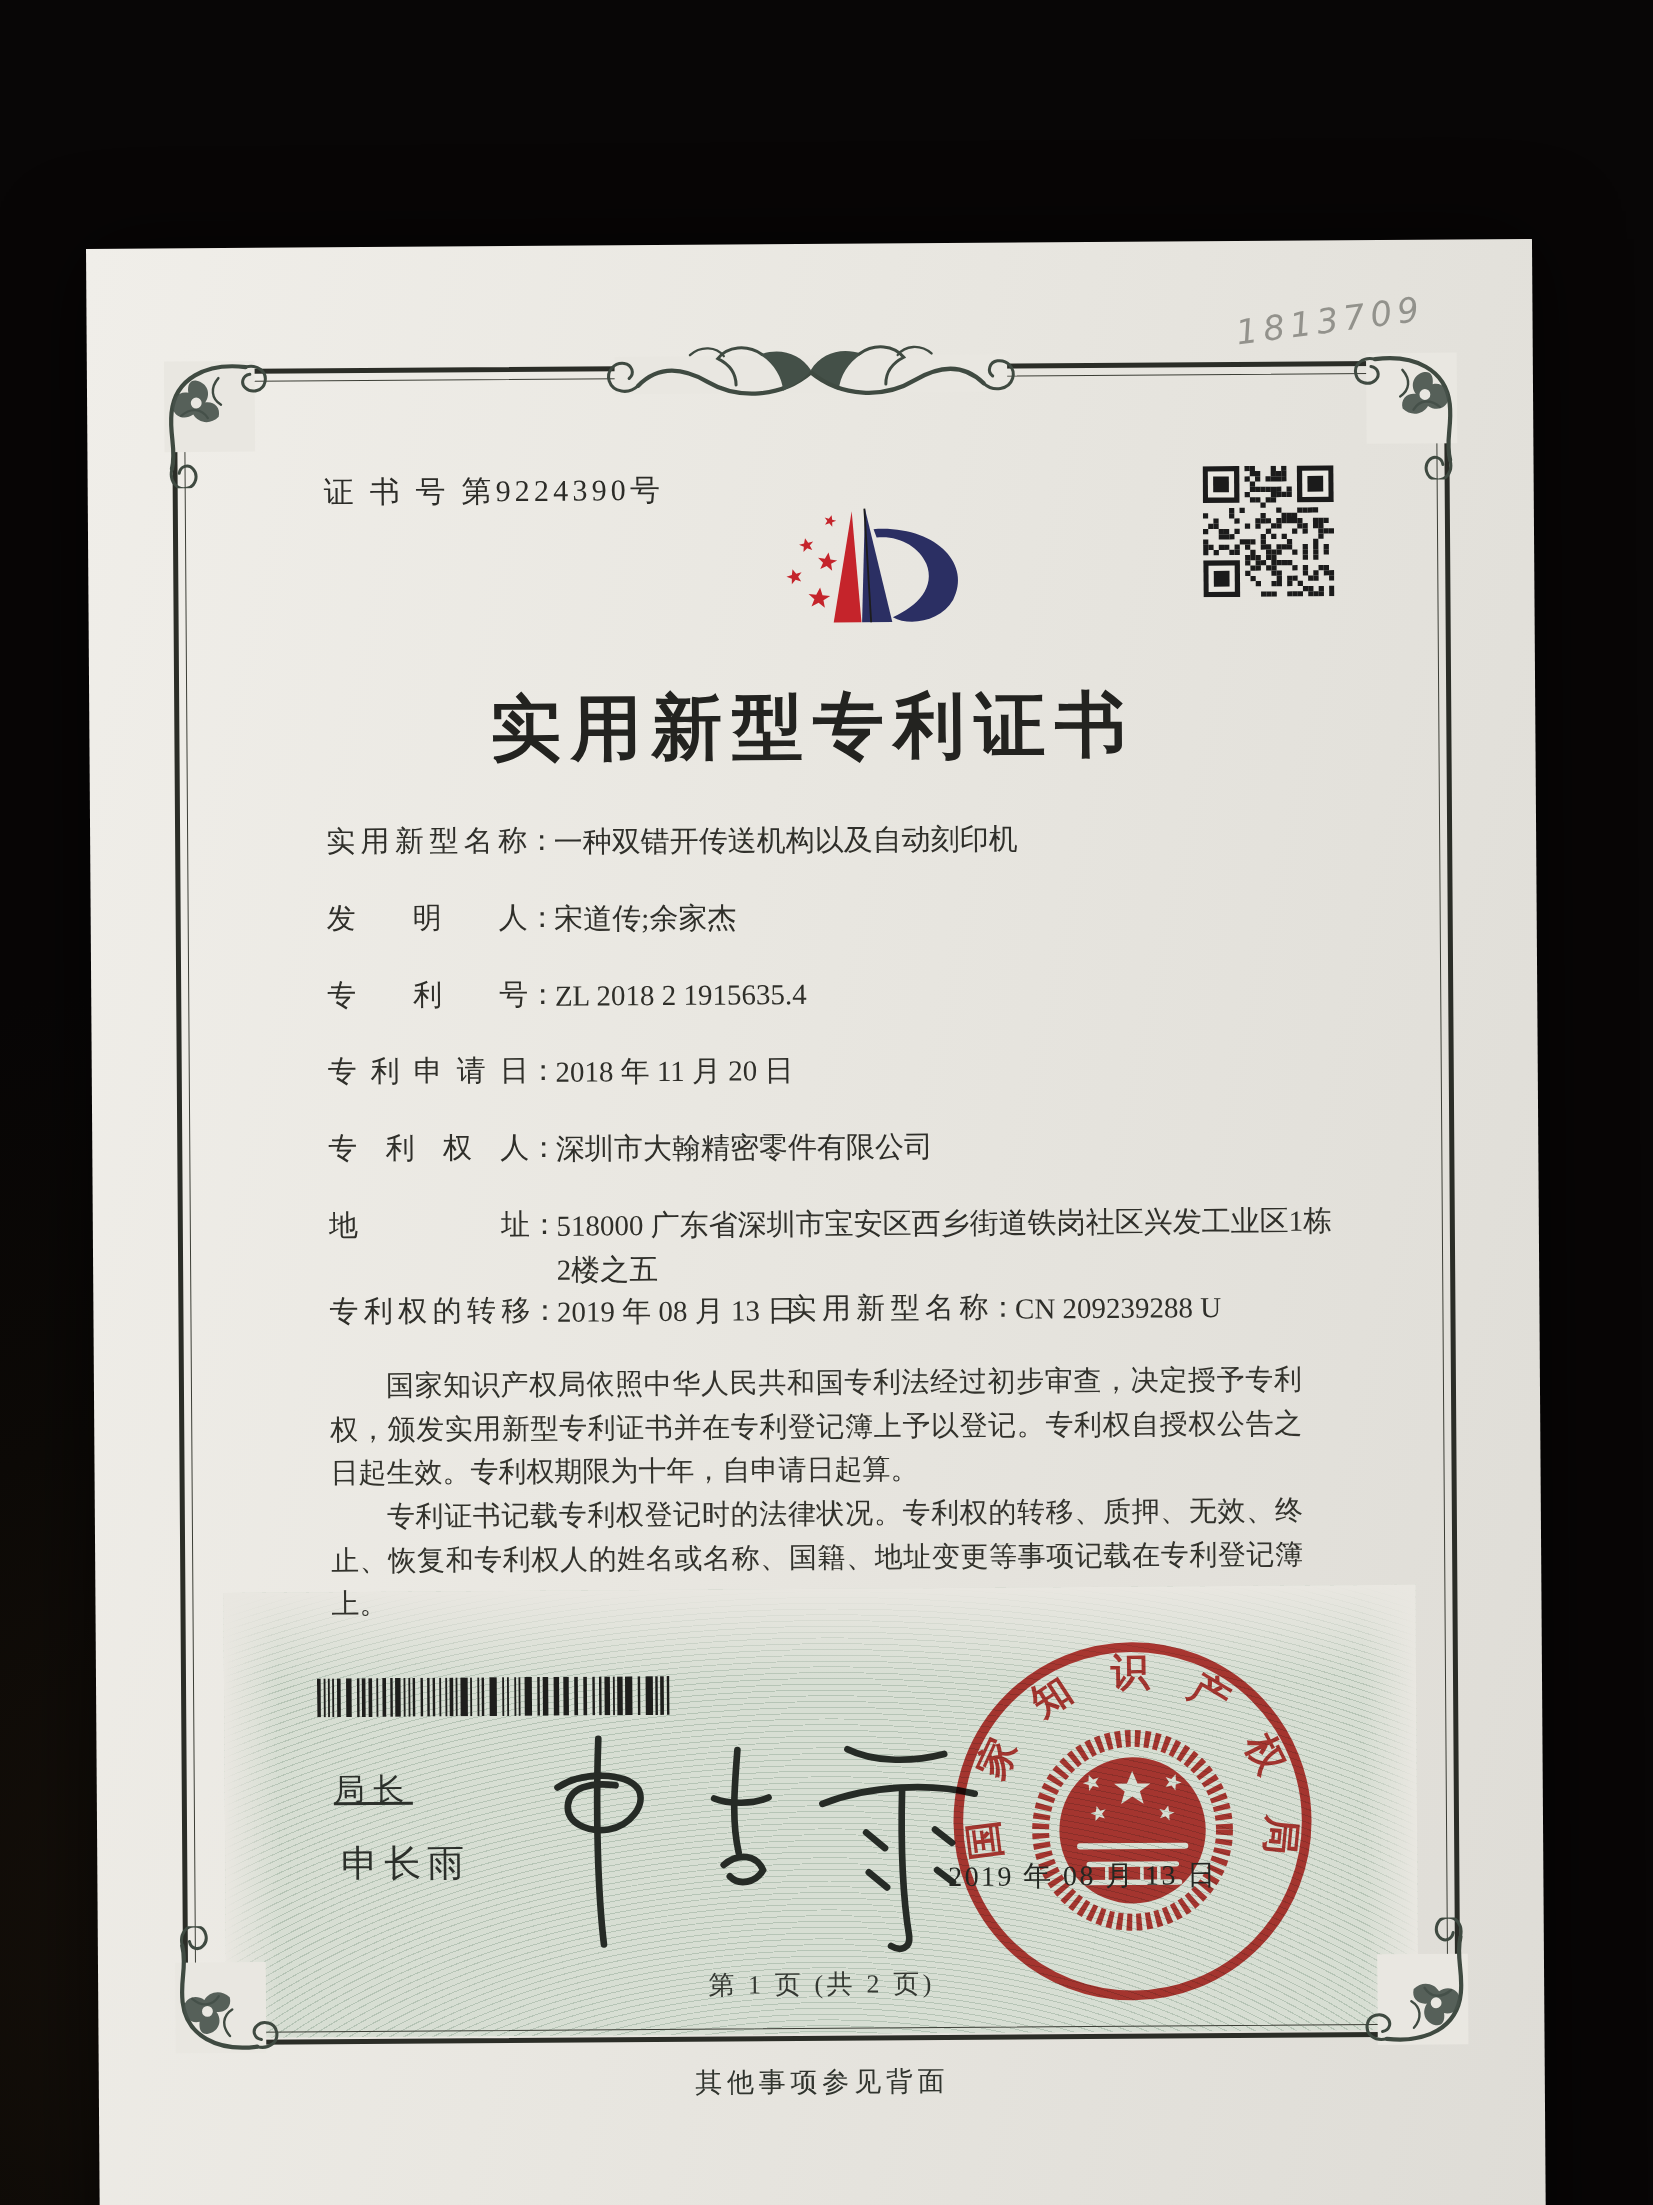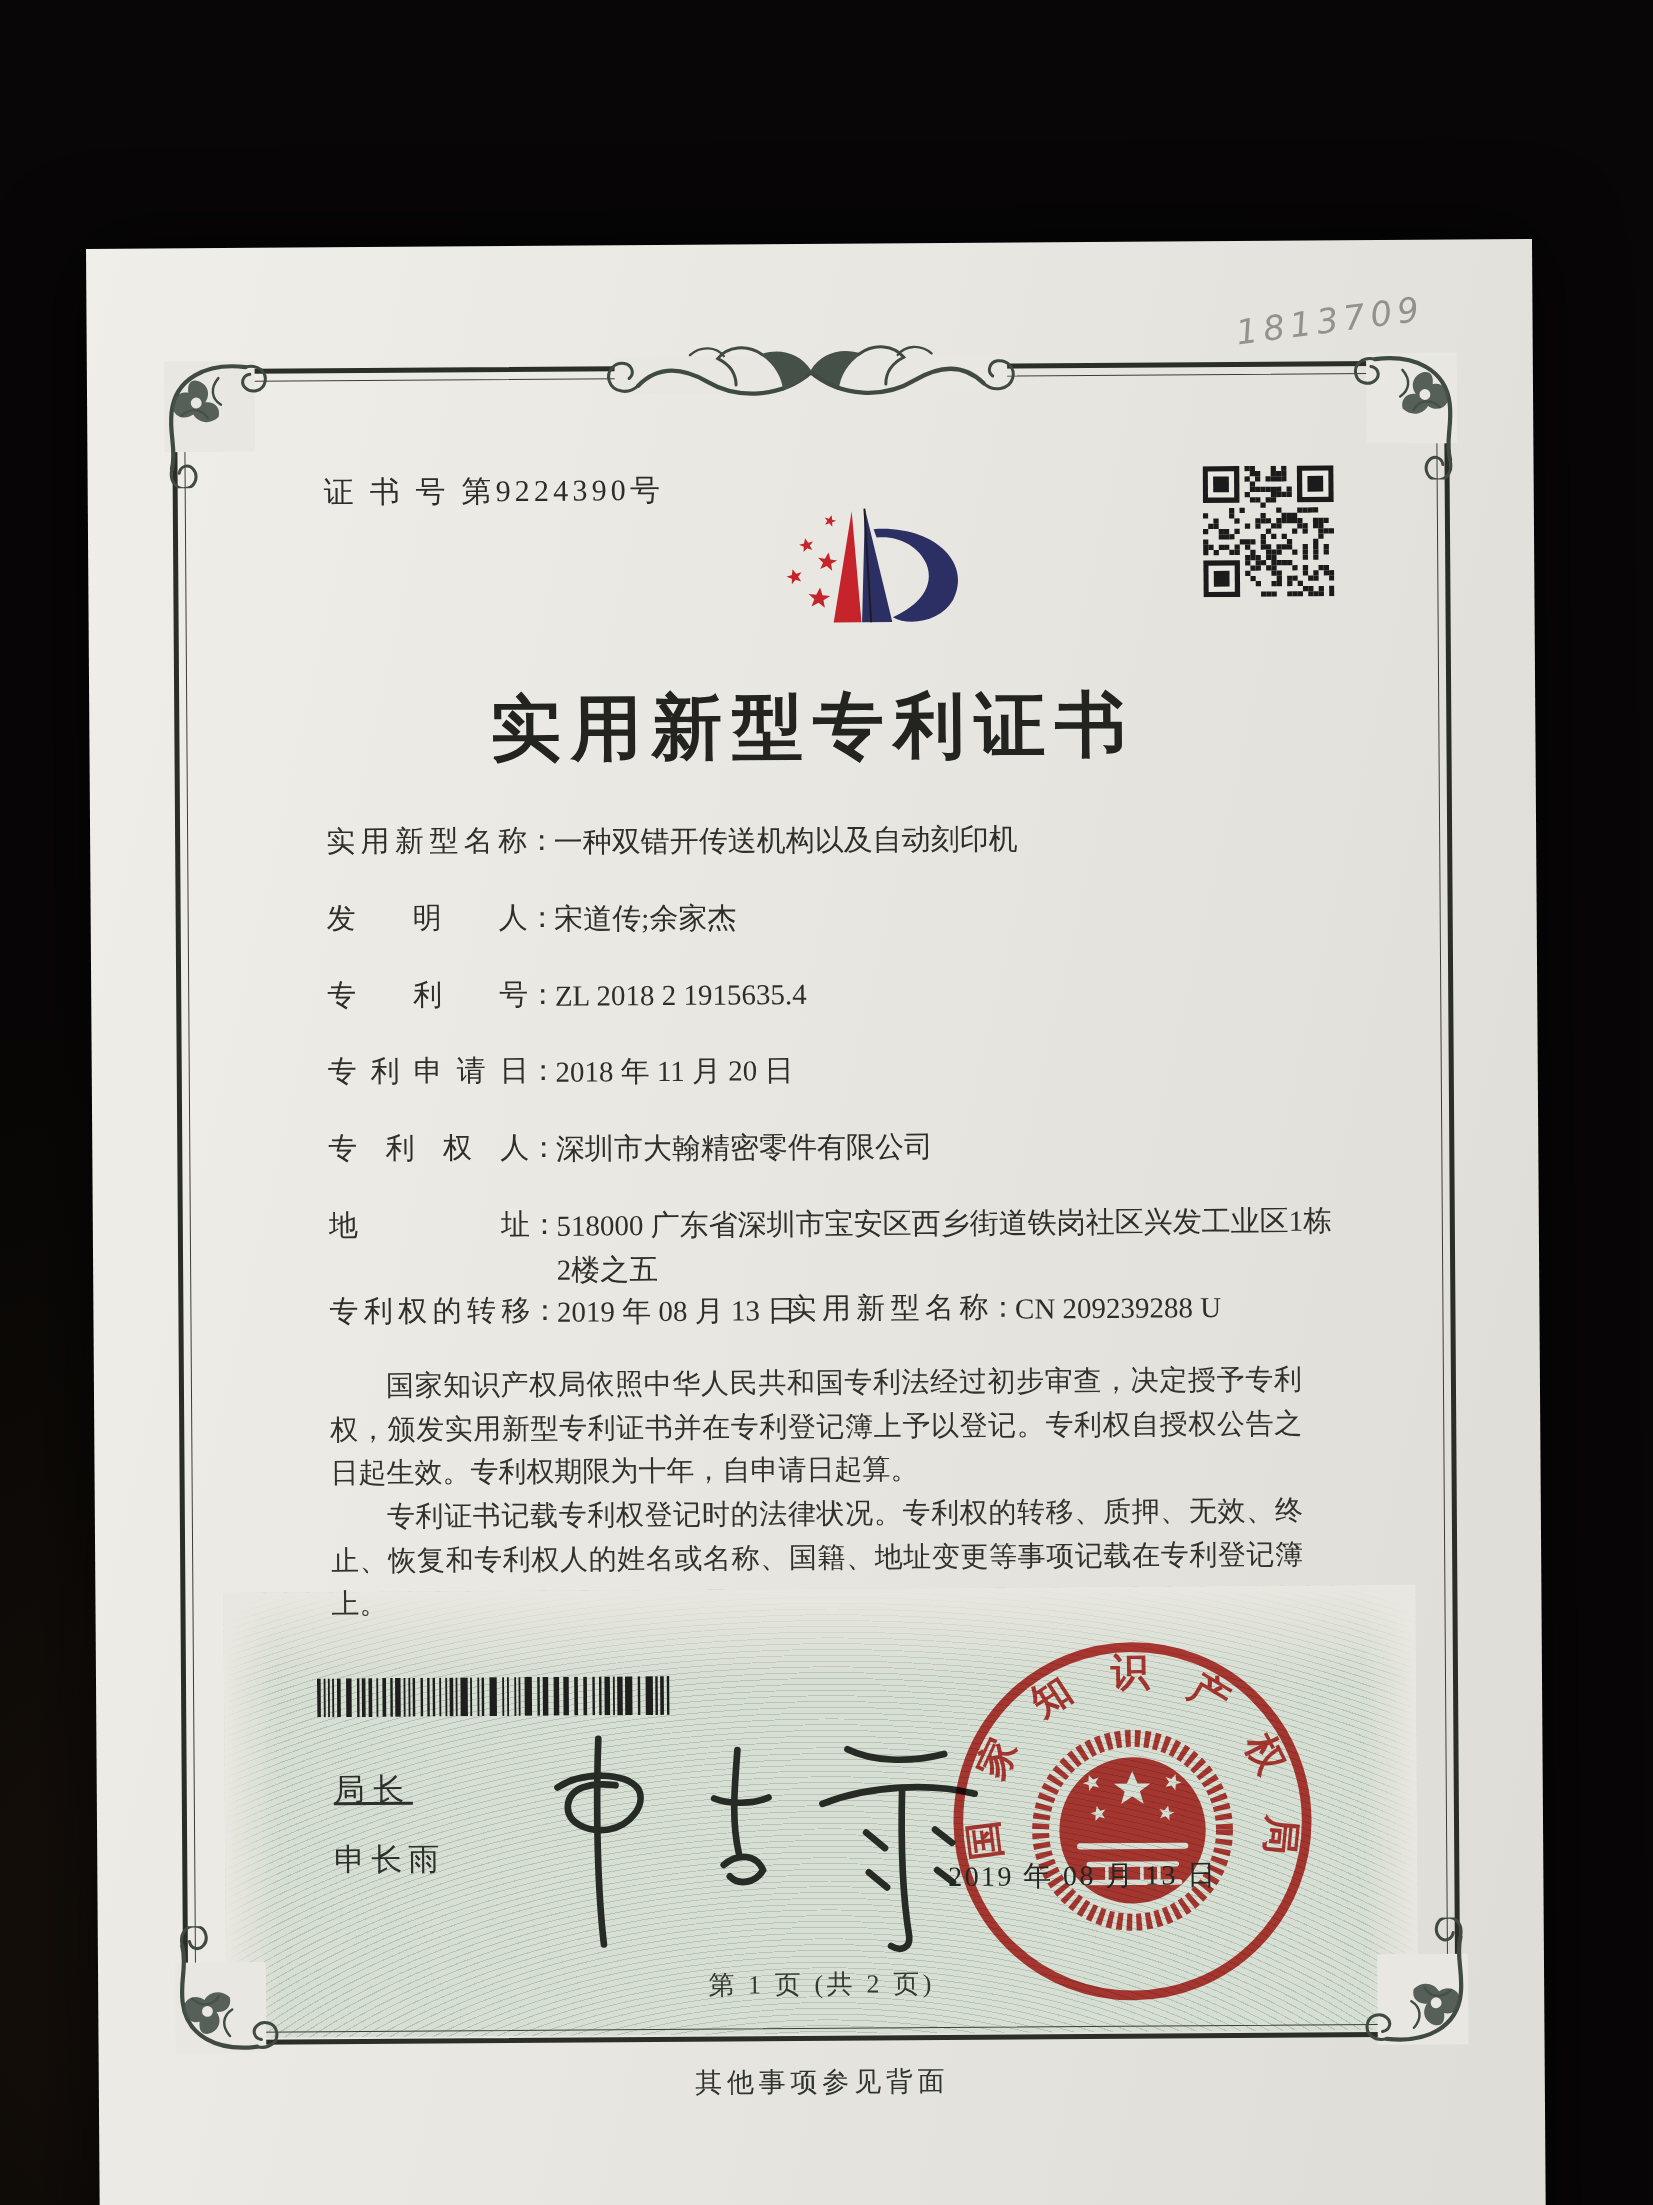--- a/index.html
+++ b/index.html
@@ -65,21 +65,21 @@
   #grant-row{left:236px;top:1045px;width:1088px;height:42px;font-size:29px;color:#2f2f2a;}
   #grant-date-pair{position:absolute;left:0;top:0;display:flex;}
   #grant-no-pair{position:absolute;left:458px;top:0;display:flex;}
 
   #paragraphs{left:236px;top:1117px;width:972px;font-size:28px;line-height:1.56;
         color:#32322c;text-align:justify;}
   #paragraphs p{margin:0;text-indent:2em;}
 
   #barcode{left:221px;top:1431px;z-index:5;}
   #director-label{left:237px;top:1522px;font-size:31px;letter-spacing:8.5px;color:#2c302b;text-decoration:underline;}
-  #director-name{left:237px;top:1592px;font-size:31px;letter-spacing:6px;color:#2c302b;}
+  #director-name{left:244px;top:1592px;font-size:37px;letter-spacing:6px;color:#2c302b;}
   #signature{left:387px;top:1468px;z-index:5;}
 
   #seal{left:845px;top:1389px;z-index:6;mix-blend-mode:multiply;opacity:.93;}
   #seal-date{left:804px;top:1615px;width:363px;text-align:center;font-size:28px;
         letter-spacing:2.4px;color:#232722;z-index:7;}
 
   #page-info{left:85px;top:1723px;width:1277px;text-align:center;font-size:26px;
         letter-spacing:3.6px;color:#343832;}
   #back-note{left:85px;top:1820px;width:1277px;text-align:center;font-size:27px;
         letter-spacing:4.8px;color:#30342e;}

